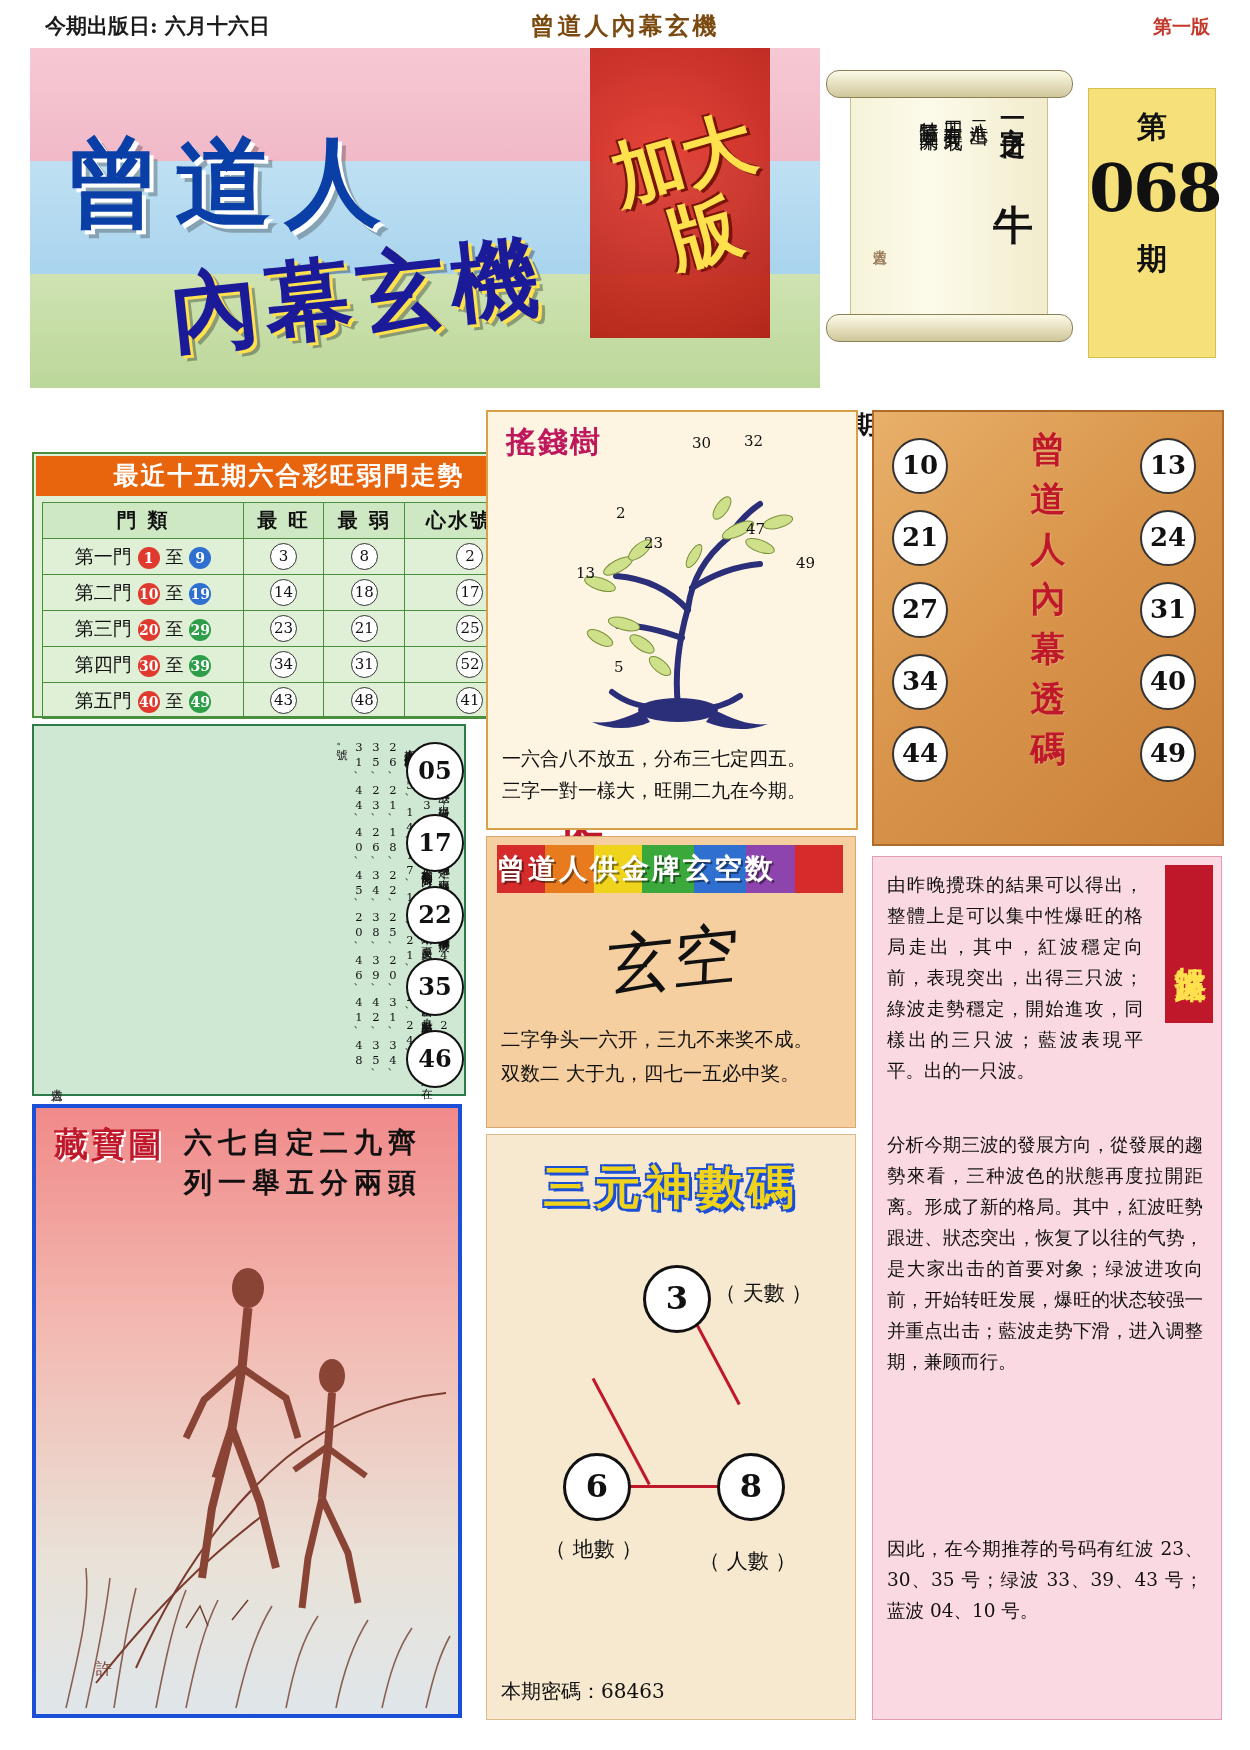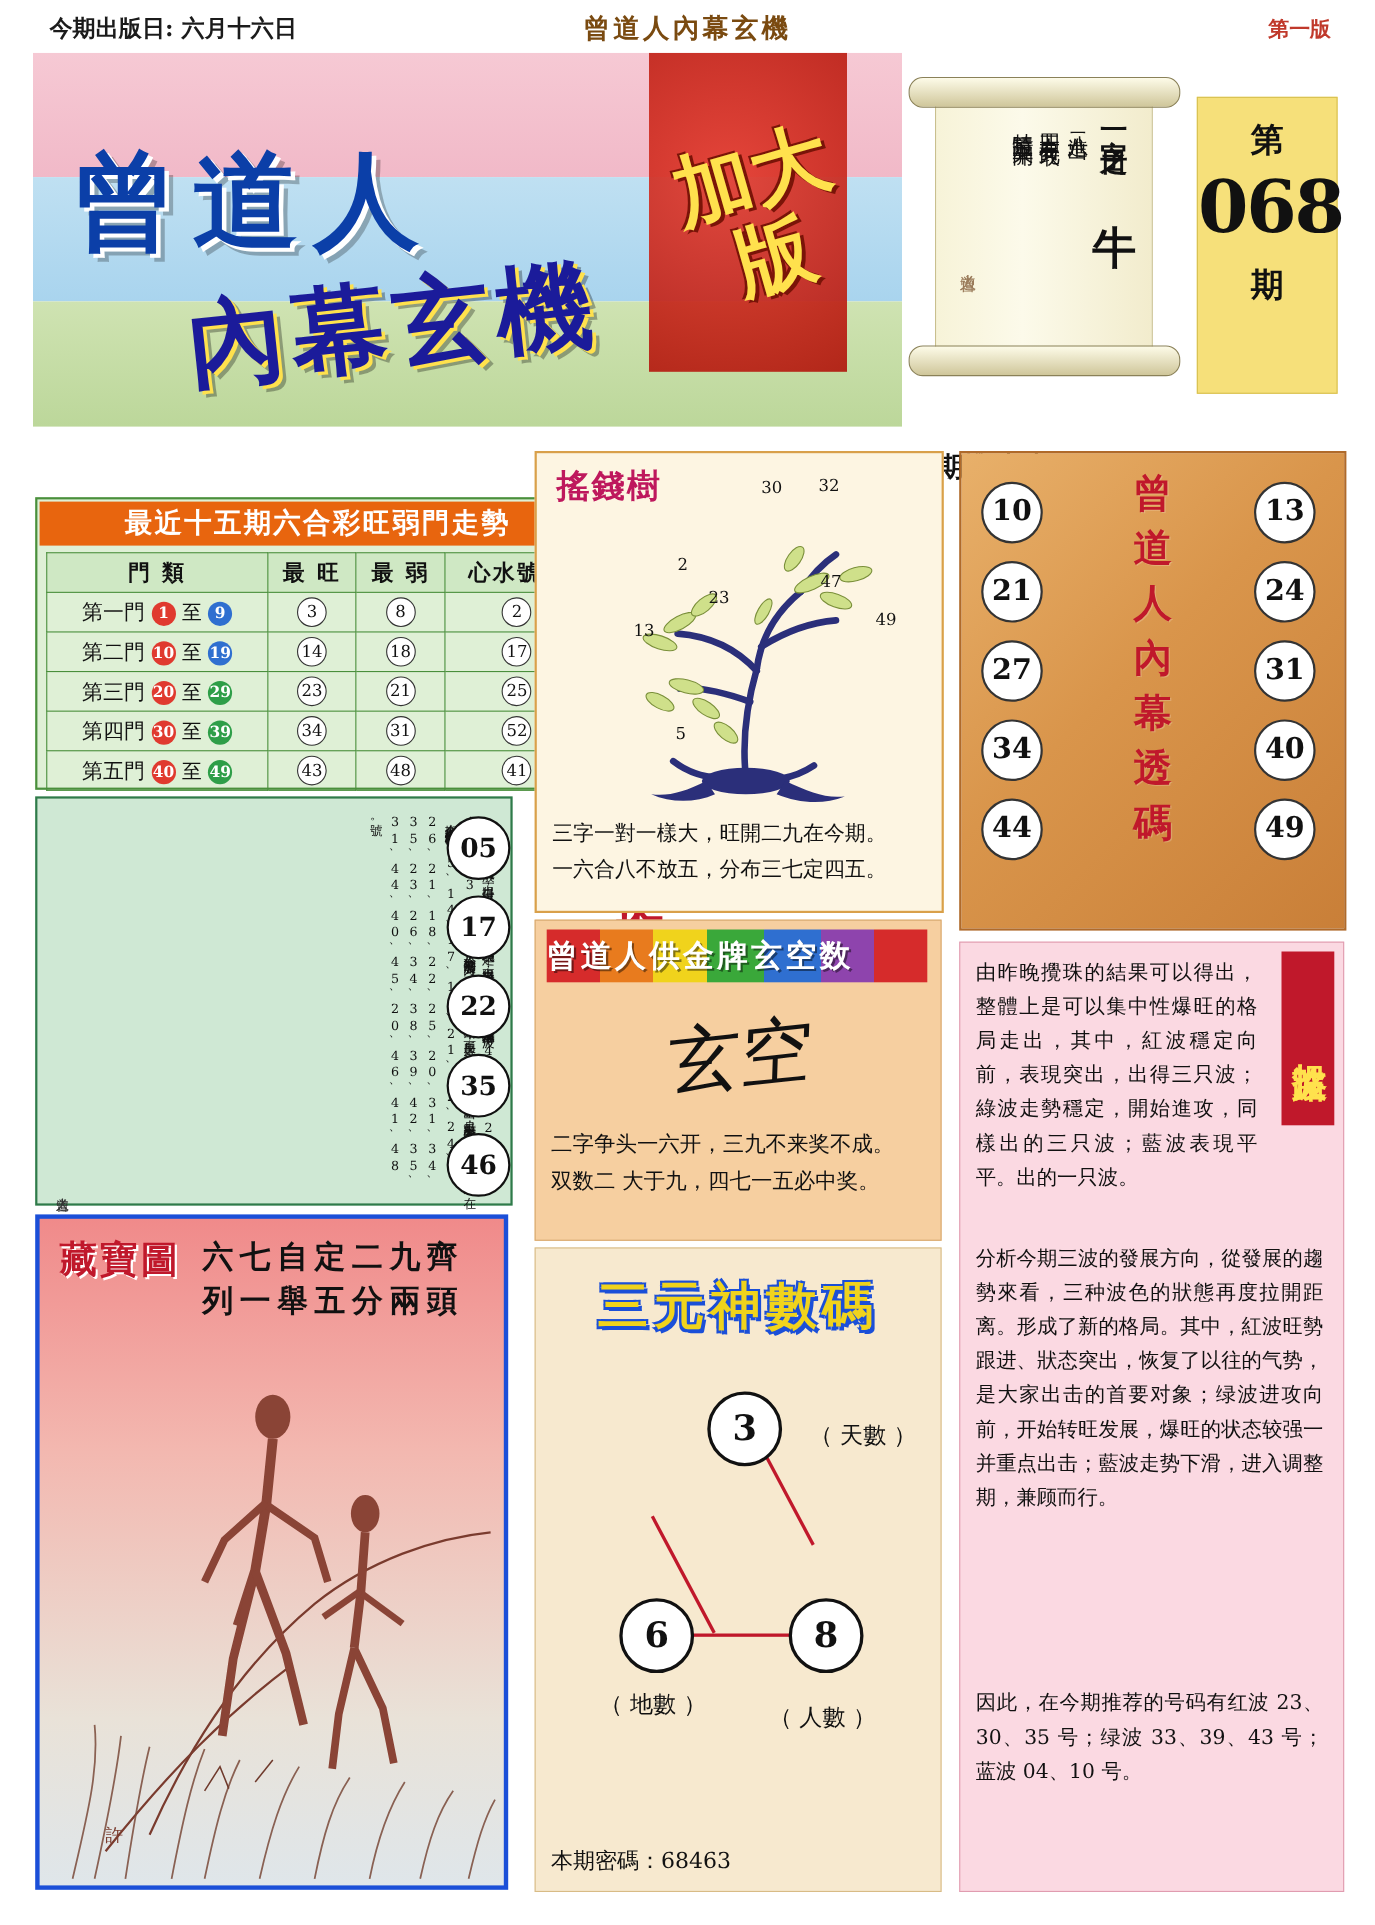--- a/index.html
+++ b/index.html
@@ -339,22 +339,22 @@
     </svg>
     <div class="tnum" style="left:204px;top:22px;">30</div>
     <div class="tnum" style="left:256px;top:20px;">32</div>
     <div class="tnum" style="left:128px;top:92px;">2</div>
     <div class="tnum" style="left:258px;top:108px;">47</div>
     <div class="tnum" style="left:156px;top:122px;">23</div>
     <div class="tnum" style="left:308px;top:142px;">49</div>
     <div class="tnum" style="left:88px;top:152px;">13</div>
     <div class="tnum" style="left:126px;top:246px;">5</div>
     <div class="tree-txt">
+      <div>一六合八不放五，分布三七定四五。</div>
       <div>三字一對一樣大，旺開二九在今期。</div>
-      <div>一六合八不放五，分布三七定四五。</div>
     </div>
   </div>
 
   <div class="rainbow">
     <div class="rb-bar">
       <span>曾道人供金牌玄空数</span>
     </div>
     <div class="rb-glyph">玄空</div>
     <div class="rb-t1">
       <div>二字争头一六开，三九不来奖不成。</div>
@@ -362,21 +362,21 @@
     </div>
   </div>
 
   <div class="triad">
     <div class="triad-title">三元神數碼</div>
     <div class="tri-wrap">
       <div class="tri-line" style="left:106px;top:132px;width:120px;transform:rotate(62deg);transform-origin:left center;"></div>
       <div class="tri-line" style="left:196px;top:52px;width:120px;transform:rotate(62deg);transform-origin:left center;"></div>
       <div class="tri-line" style="left:106px;top:240px;width:152px;"></div>
       <div class="tri-ball" style="left:156px;top:20px;">3</div>
-      <div class="tri-cap" style="left:228px;top:46px;margin-left:21px;">（ 天數 ）</div>
+      <div class="tri-cap" style="left:228px;top:34px;">（ 天數 ）</div>
       <div class="tri-ball" style="left:76px;top:208px;">6</div>
       <div class="tri-cap" style="left:58px;top:290px;">（ 地數 ）</div>
       <div class="tri-ball" style="left:230px;top:208px;">8</div>
       <div class="tri-cap" style="left:212px;top:290px;margin-top:12px;">（ 人數 ）</div>
     </div>
     <div class="triad-code">本期密碼：68463</div>
   </div>
 
   <div class="numpanel">
     <div class="np-col">曾道人內幕透碼</div>

